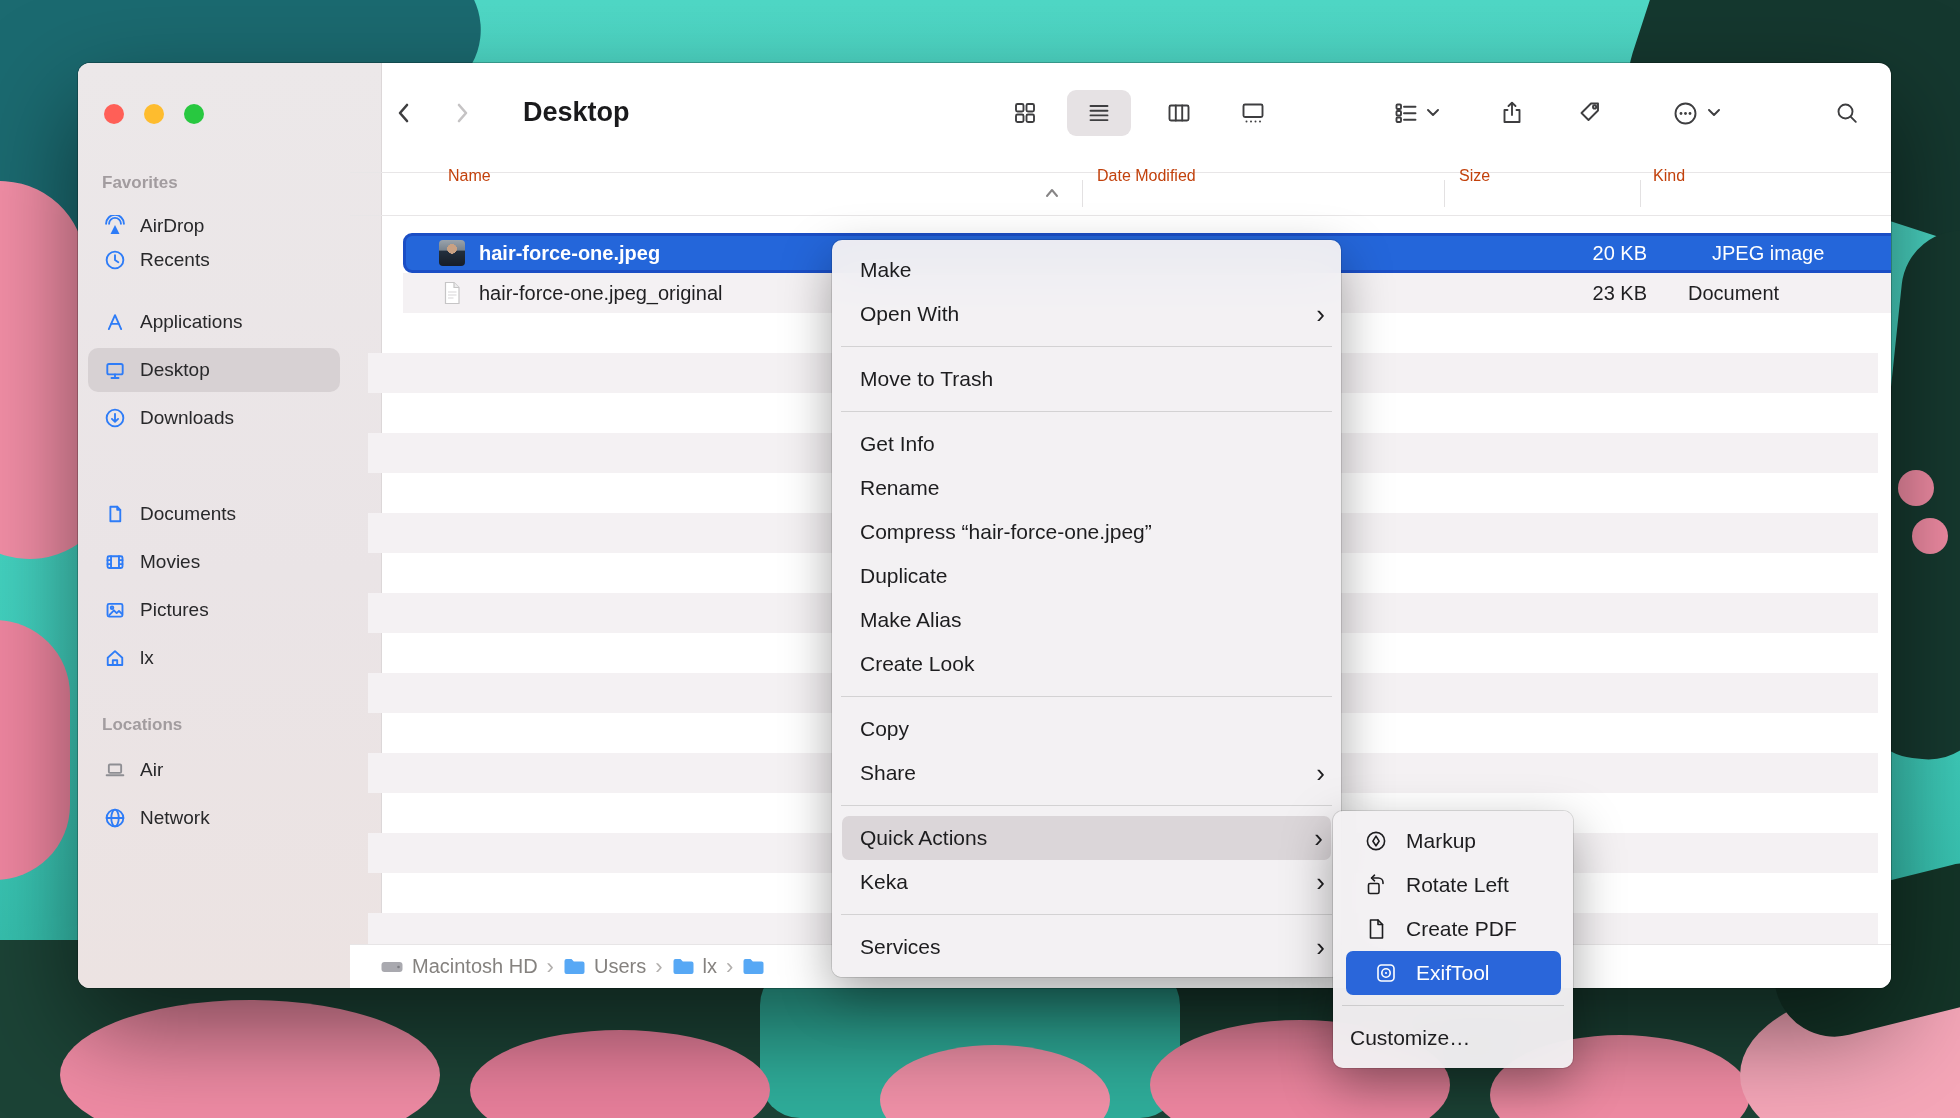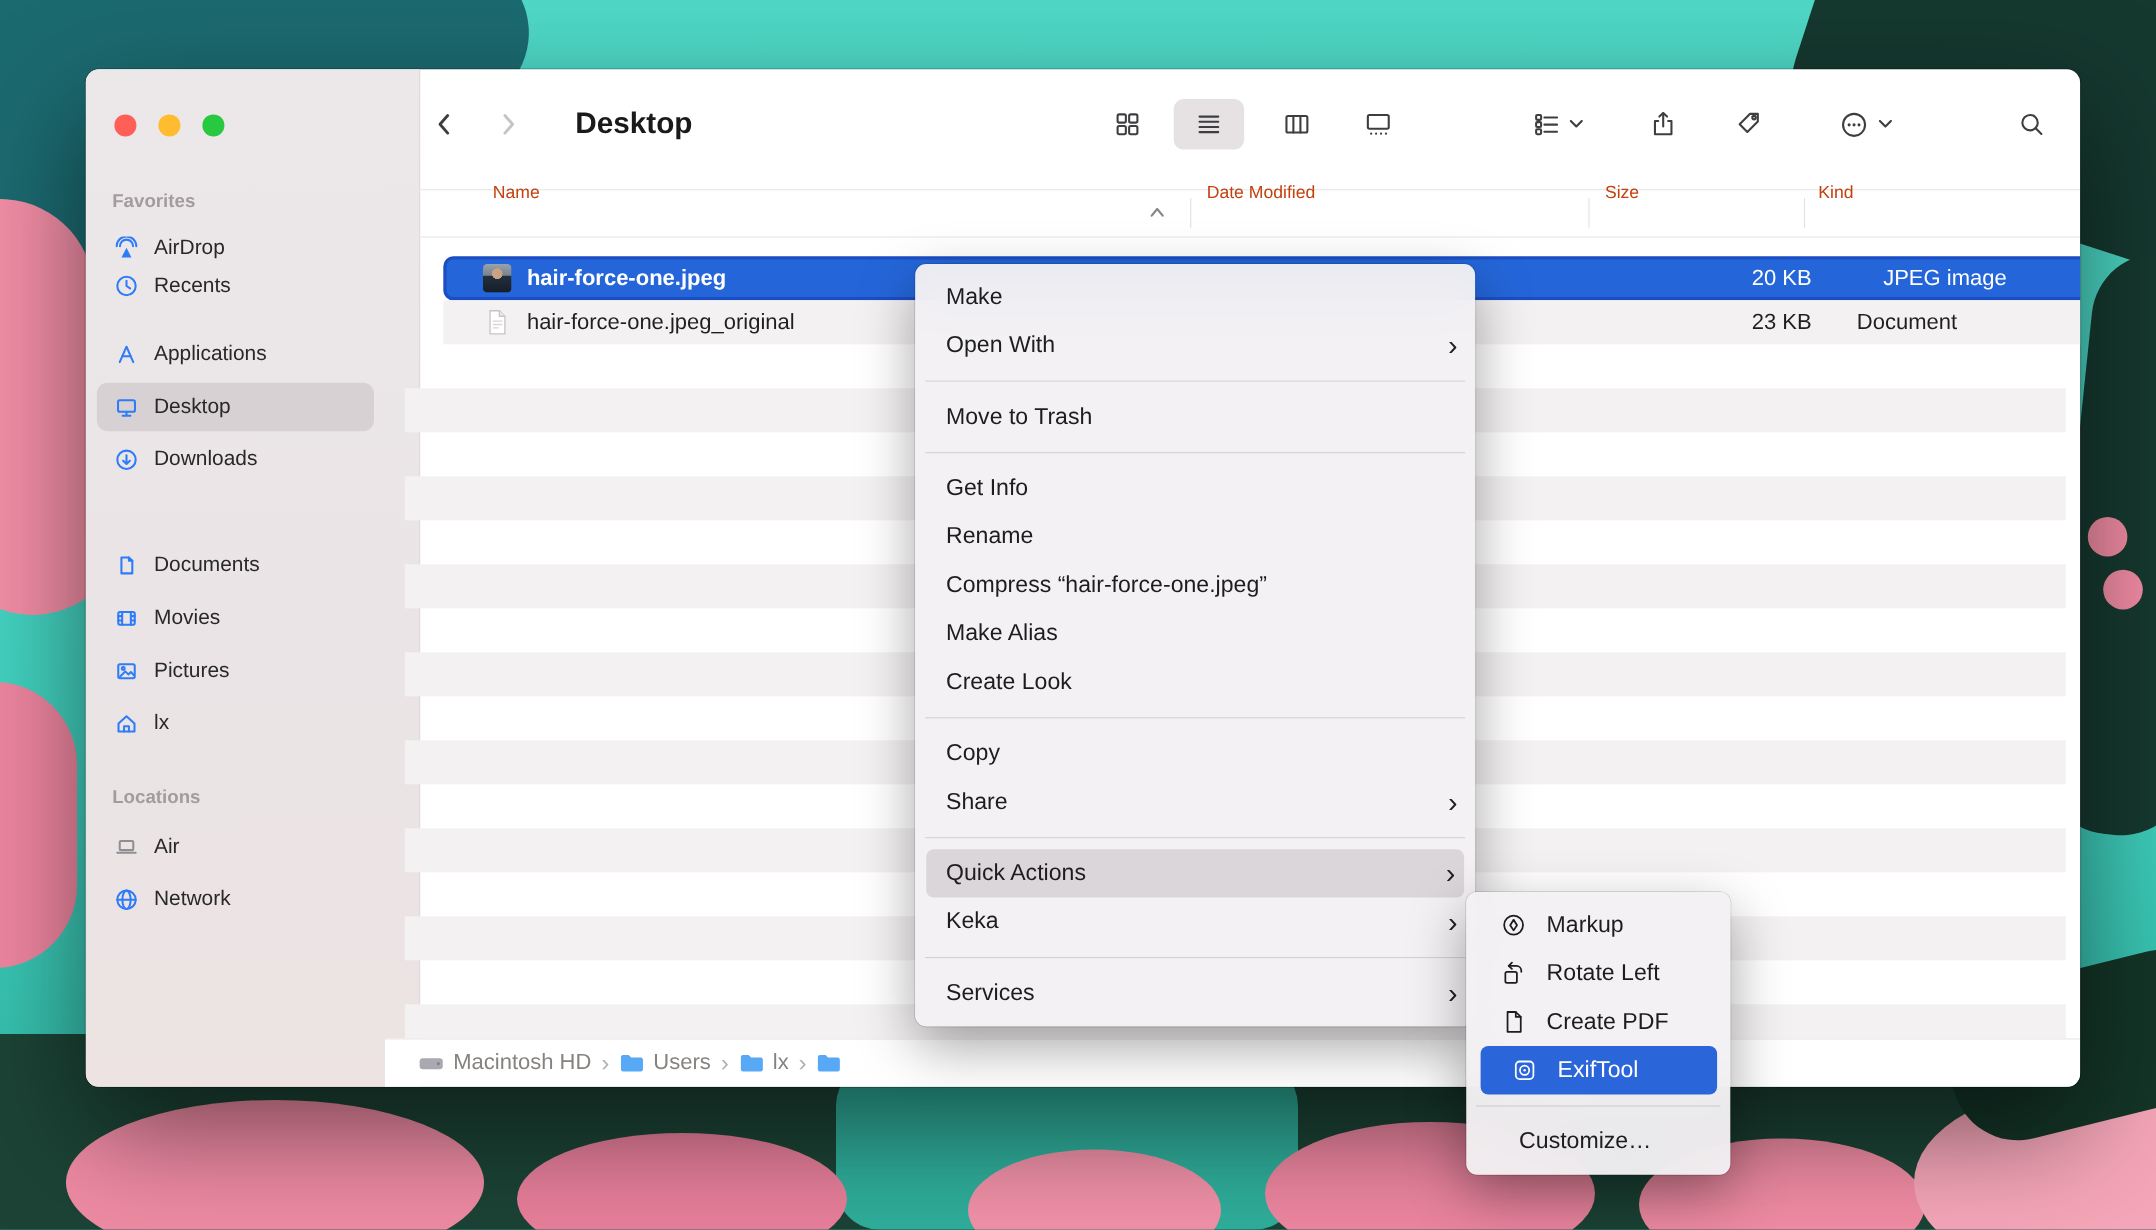--- a/index.html
+++ b/index.html
@@ -71,21 +71,21 @@
         font-size:21px; color:#1d1d1f; }
   .mi .arr { position:absolute; right:16px; top:0; font-size:26px; color:#1d1d1f; }
   .mi.hl { margin:0 10px; padding-left:18px; border-radius:7px; background:#dbd6d9; }
   .mi.hl .arr { right:8px; }
   .msep { height:1px; background:rgba(0,0,0,.13); margin:10px 9px; }
   .smi { position:relative; height:44px; display:flex; align-items:center; padding-left:31px; gap:18px;
          font-size:21px; color:#1d1d1f; }
   .smi svg { width:24px; height:24px; flex:0 0 24px; stroke:currentColor; fill:none;
              stroke-width:1.6; stroke-linecap:round; stroke-linejoin:round; }
   .smi.sel { background:#2a66da; color:#fff; margin:0 12px 0 13px; border-radius:7px; padding-left:28px; }
-  .smi.cust { padding-left:48px; }
+  .smi.cust { padding-left:17px; }
 </style>
 </head>
 <body>
 
 <div class="screen">
 
   <div class="wp" style="left:-160px;top:-210px;width:600px;height:430px;background:#1b6a70;border-radius:70px;transform:rotate(-27deg);"></div>
   <div class="wp" style="left:1660px;top:-200px;width:520px;height:420px;background:#15382f;border-radius:80px;transform:rotate(18deg);"></div>
   <div class="wp" style="left:-70px;top:180px;width:170px;height:380px;background:#f28ea6;border-radius:90px;transform:rotate(-8deg);"></div>
   <div class="wp" style="left:-80px;top:620px;width:150px;height:260px;background:#ef86a0;border-radius:80px;"></div>
@@ -384,20 +384,21 @@
 
   <div class="menu" style="left:832px;top:240px;width:509px;">
     <div class="mi"><span>Make</span></div>
     <div class="mi"><span>Open With</span><span class="arr">›</span></div>
     <div class="msep"></div>
     <div class="mi"><span>Move to Trash</span></div>
     <div class="msep"></div>
     <div class="mi"><span>Get Info</span></div>
     <div class="mi"><span>Rename</span></div>
     <div class="mi"><span>Compress “hair-force-one.jpeg”</span></div>
+    <div class="mi"><span>Duplicate</span></div>
     <div class="mi"><span>Make Alias</span></div>
     <div class="mi"><span>Create Look</span></div>
     <div class="msep"></div>
     <div class="mi"><span>Copy</span></div>
     <div class="mi"><span>Share</span><span class="arr">›</span></div>
     <div class="msep"></div>
     <div class="mi hl"><span>Quick Actions</span><span class="arr">›</span></div>
     <div class="mi"><span>Keka</span><span class="arr">›</span></div>
     <div class="msep"></div>
     <div class="mi"><span>Services</span><span class="arr">›</span></div>

